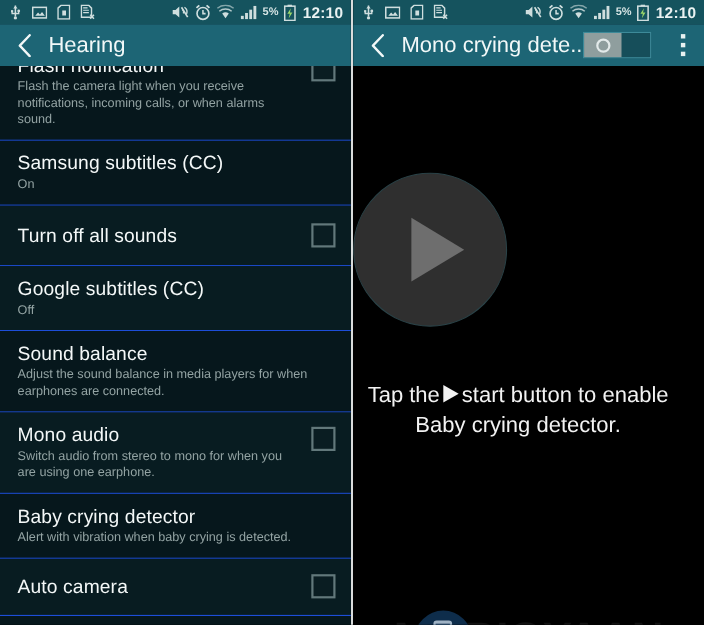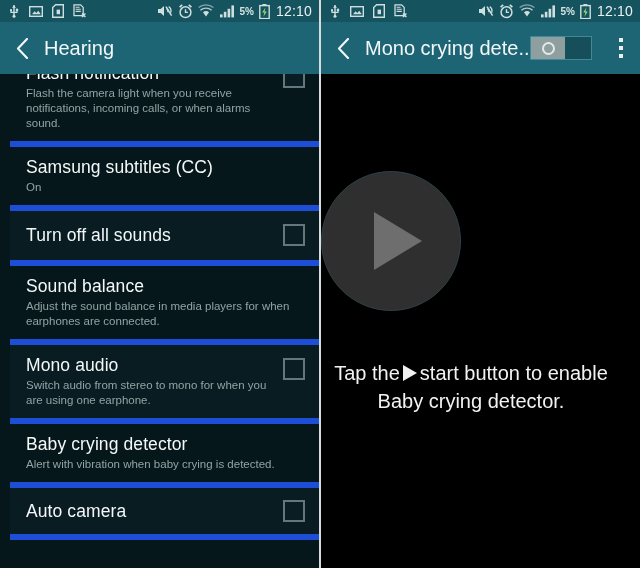--- a/index.html
+++ b/index.html
@@ -43,42 +43,42 @@
     padding: 0 7px 0 8px;
     box-sizing: border-box;
     position: relative;
     z-index: 5;
   }
   .sb-left, .sb-right {
     display: flex;
     align-items: center;
   }
   .sb-left > * { margin-right: 9px; }
-  .sb-right > * { margin-left: 5px; }
+  .sb-right > * { margin-left: 5px; font-weight: bold; }
   .sb-icon {
     display: inline-block;
     color: #cfdede;
     line-height: 1;
   }
   .sb-clock {
     color: #eaf2f2;
     font-size: 14px;
     letter-spacing: 0.2px;
     margin-left: 6px;
   }
   .sb-batt-pct {
     color: #d6e4e4;
     font-size: 10px;
     font-weight: bold;
   }
   svg { display: block; }
 
   
   .actionbar {
-    height: 52px;
+    height: 38px;
     background: #1d6575;
     display: flex;
     align-items: center;
     padding-left: 10px;
     box-sizing: border-box;
     position: relative;
     z-index: 4;
   }
   .ab-back {
     width: 24px;
@@ -146,25 +146,24 @@
   }
 
   
   .list {
     position: relative;
   }
   .row {
     position: relative;
     box-sizing: border-box;
     padding: 9px 14px 10px 16px;
-    border-bottom: 6px solid #1d4ed8;
+    border-bottom: 1px solid #1d4ed8;
     display: flex;
     align-items: flex-start;
     background: #06171c;
-    margin-left: 10px;
   }
   .row.alt { background: #081c21; }
   .row-texts {
     flex: 1 1 auto;
     min-width: 0;
   }
   .row-title {
     color: #f4f8f8;
     font-size: 17.5px;
     line-height: 22px;
@@ -406,20 +405,26 @@
         </div>
       </div>
 
       <div class="row alt" style="height:55px;align-items:center;">
         <div class="row-texts">
           <div class="row-title">Turn off all sounds</div>
         </div>
         <div class="checkbox" style="margin-top:0;"></div>
       </div>
 
+      <div class="row alt">
+        <div class="row-texts">
+          <div class="row-title">Google subtitles (CC)</div>
+          <div class="row-sub">Off</div>
+        </div>
+      </div>
 
       <div class="row">
         <div class="row-texts">
           <div class="row-title">Sound balance</div>
           <div class="row-sub">Adjust the sound balance in media players for when earphones are connected.</div>
         </div>
       </div>
 
       <div class="row alt">
         <div class="row-texts">

